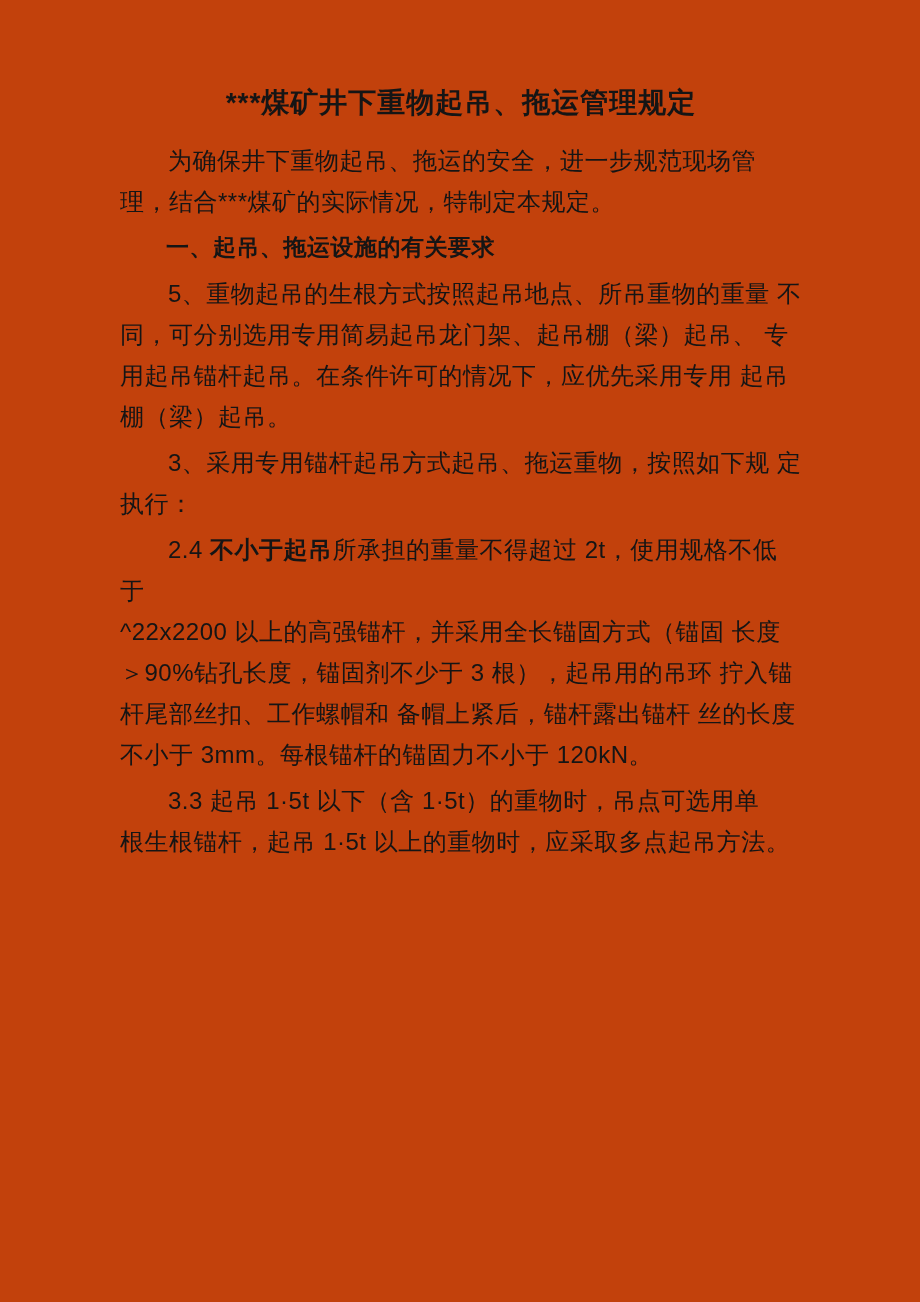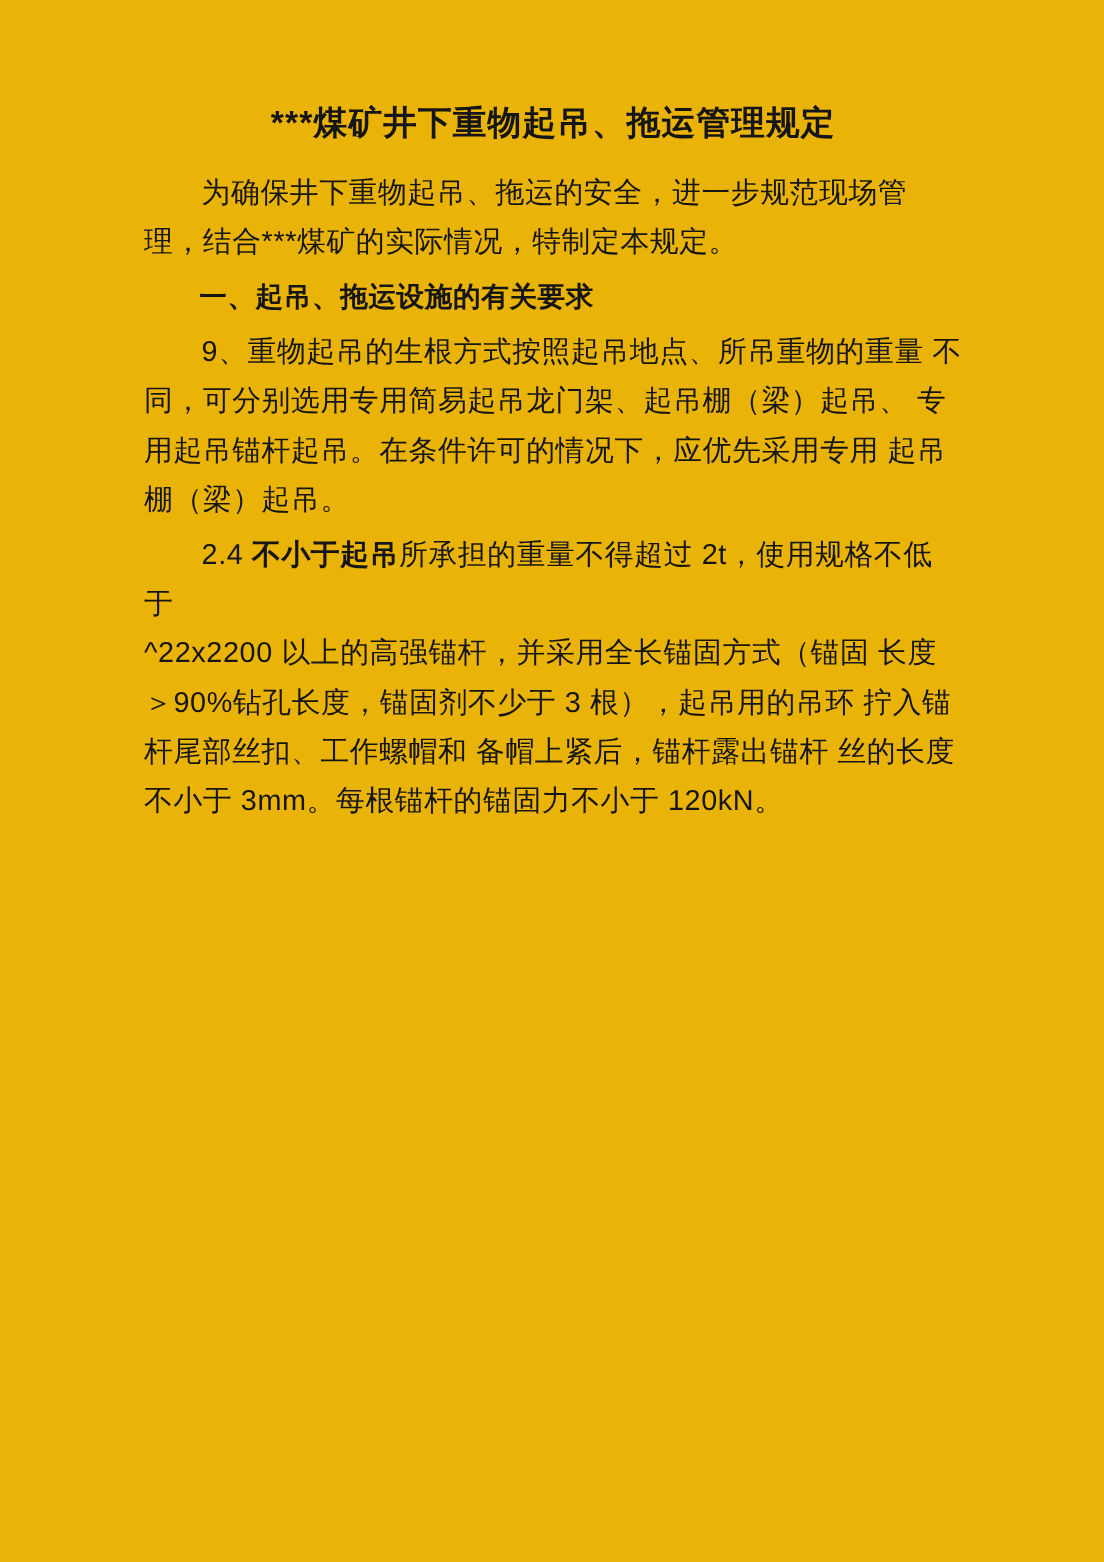--- a/index.html
+++ b/index.html
@@ -11,21 +11,21 @@
     height: 1302px;
     background: #ffffff;
     font-family: "Liberation Sans", "DejaVu Sans", sans-serif;
     color: #151515;
     overflow: hidden;
   }
   .page {
     box-sizing: border-box;
     width: 920px;
     height: 1302px;
-    background: #eab308;
+    background: #c2410c;
     padding: 84px 118px 0 120px;
   }
   .doc-title {
     font-size: 28px;
     font-weight: bold;
     text-align: center;
     line-height: 38px;
     margin: 0 0 18px 0;
     letter-spacing: 1px;
   }
@@ -48,23 +48,27 @@
 </style>
 </head>
 <body>
 
 <div class="page">
   <h1 class="doc-title">***煤矿井下重物起吊、拖运管理规定</h1>
   <div>
       <p class="para body"><span>为确保井下重物起吊、拖运的安全，进一步规范现场管
 理，结合***煤矿的实际情况，特制定本规定。</span></p>
       <p class="para heading"><span class="seg-bold">一、起吊、拖运设施的有关要求</span></p>
-      <p class="para body"><span>9、重物起吊的生根方式按照起吊地点、所吊重物的重量 不
+      <p class="para body"><span>5、重物起吊的生根方式按照起吊地点、所吊重物的重量 不
 同，可分别选用专用简易起吊龙门架、起吊棚（梁）起吊、 专
 用起吊锚杆起吊。在条件许可的情况下，应优先采用专用 起吊
 棚（梁）起吊。</span></p>
+      <p class="para body"><span>3、采用专用锚杆起吊方式起吊、拖运重物，按照如下规 定
+执行：</span></p>
       <p class="para body"><span>2.4 </span><span class="seg-bold">不小于起吊</span><span>所承担的重量不得超过 2t，使用规格不低 于
 ^22x2200 以上的高强锚杆，并采用全长锚固方式（锚固 长度
 ＞90%钻孔长度，锚固剂不少于 3 根），起吊用的吊环 拧入锚
 杆尾部丝扣、工作螺帽和 备帽上紧后，锚杆露出锚杆 丝的长度
 不小于 3mm。每根锚杆的锚固力不小于 120kN。</span></p>
+      <p class="para body"><span>3.3 起吊 1·5t 以下（含 1·5t）的重物时，吊点可选用单
+根生根锚杆，起吊 1·5t 以上的重物时，应采取多点起吊方法。</span></p>
     </div>
 </div>
 
 </body></html>

